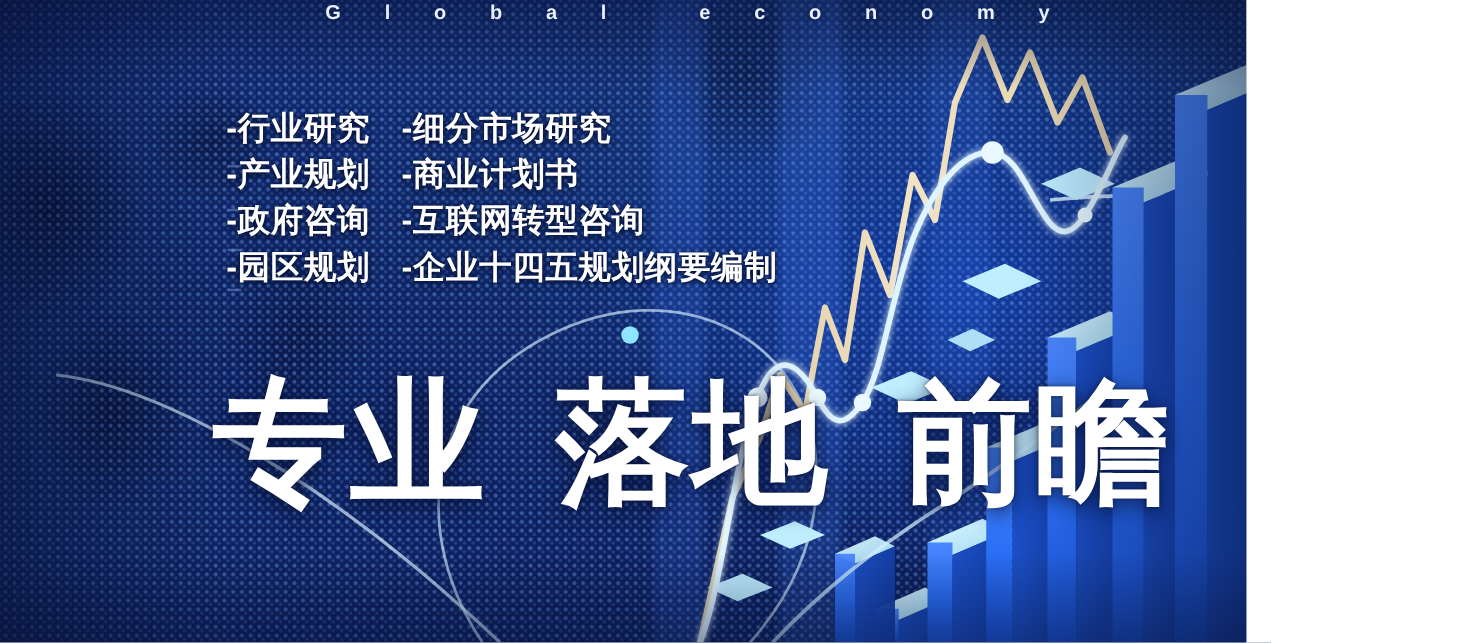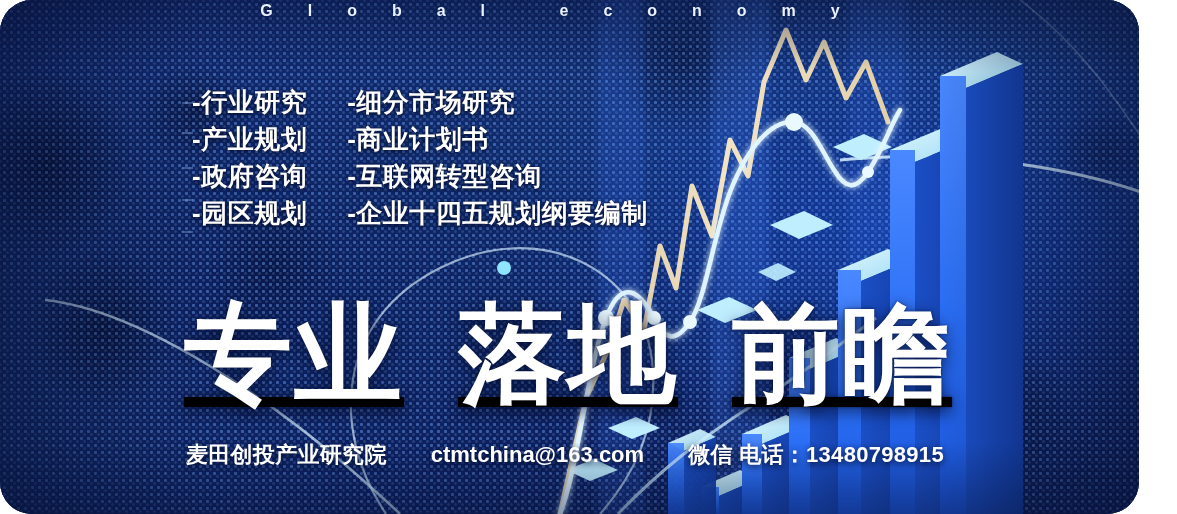--- a/index.html
+++ b/index.html
@@ -2,24 +2,23 @@
 <html><head>
 <meta charset="utf-8">
 <style>
   html,body{margin:0;padding:0;background:#ffffff;}
   body{
     font-family:"Liberation Sans","DejaVu Sans",sans-serif;
     width:1177px;height:514px;overflow:hidden;
   }
   #banner{
     position:relative;
-    width:1139px;height:514px;
+    width:997px;height:514px;
     overflow:hidden;
     background:#0f2468;
-    border-radius:32px;
   }
   
   .layer{position:absolute;inset:0;}
 
   .bg-base{
     background:
       radial-gradient(ellipse 70% 80% at 22% 55%, #0c1f5e 0%, rgba(12,31,94,0) 62%),
       radial-gradient(ellipse 55% 70% at 78% 45%, #123a9e 0%, rgba(18,58,158,0) 65%),
       linear-gradient(165deg,#10266e 0%,#123072 38%,#0d2060 72%,#0b1c54 100%);
   }
@@ -77,37 +76,36 @@
     text-align:center;
     color:#e9f1ff;
     font-size:16px;
     font-weight:600;
     letter-spacing:35px;
     text-indent:35px;
     white-space:nowrap;
     text-shadow:0 0 6px rgba(10,25,70,.9);
   }
 
-  .bullets{position:absolute;left:192px;top:86px;display:flex;gap:40px;}
+  .bullets{position:absolute;left:181px;top:86px;display:flex;gap:25px;}
   .bullet-col{display:flex;flex-direction:column;gap:5px;}
   .bullet-item{
     color:#ffffff;
     font-size:26px;
     font-weight:700;
     line-height:32px;
     white-space:nowrap;
     letter-spacing:0.5px;
     text-shadow:0 2px 5px rgba(4,14,46,.95), 0 0 2px rgba(4,14,46,.9);
   }
 
   .headline{
-    position:absolute;left:184px;top:298px;
+    position:absolute;left:170px;top:298px;
     display:flex;align-items:flex-end;
     white-space:nowrap;
-    text-decoration:underline;
   }
   .headline-word{
     color:#ffffff;
     font-size:108px;
     line-height:112px;
     font-weight:700;
     letter-spacing:2px;
     text-shadow:0 4px 16px rgba(4,12,44,.75), 0 0 3px rgba(8,20,60,.7);
   }
   .headline-gap{width:54px;}
@@ -281,21 +279,14 @@
   </div>
 
   <div class="headline">
     <span class="headline-word">专业</span>
     <span class="headline-gap"></span>
     <span class="headline-word">落地</span>
     <span class="headline-gap"></span>
     <span class="headline-word">前瞻</span>
   </div>
 
-  <div class="footer">
-    <span class="footer-item">麦田创投产业研究院</span>
-    <span class="footer-gap-1"></span>
-    <span class="footer-item mail">ctmtchina@163.com</span>
-    <span class="footer-gap-2"></span>
-    <span class="footer-item">微信 电话：13480798915</span>
-  </div>
 
 </div>
 
 </body></html>

